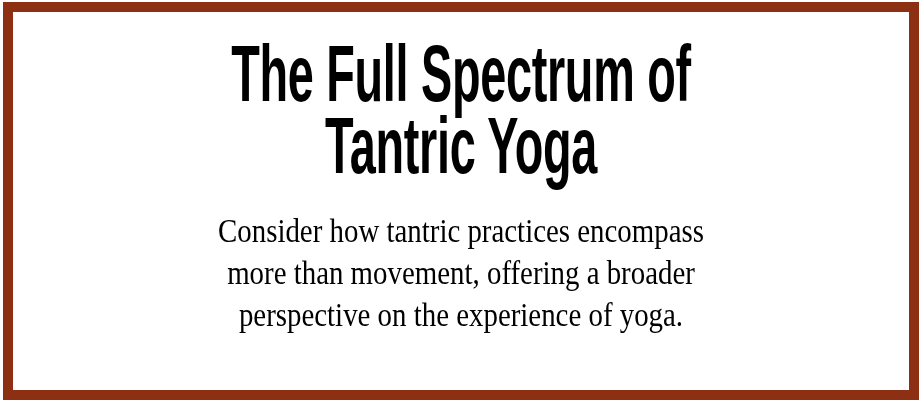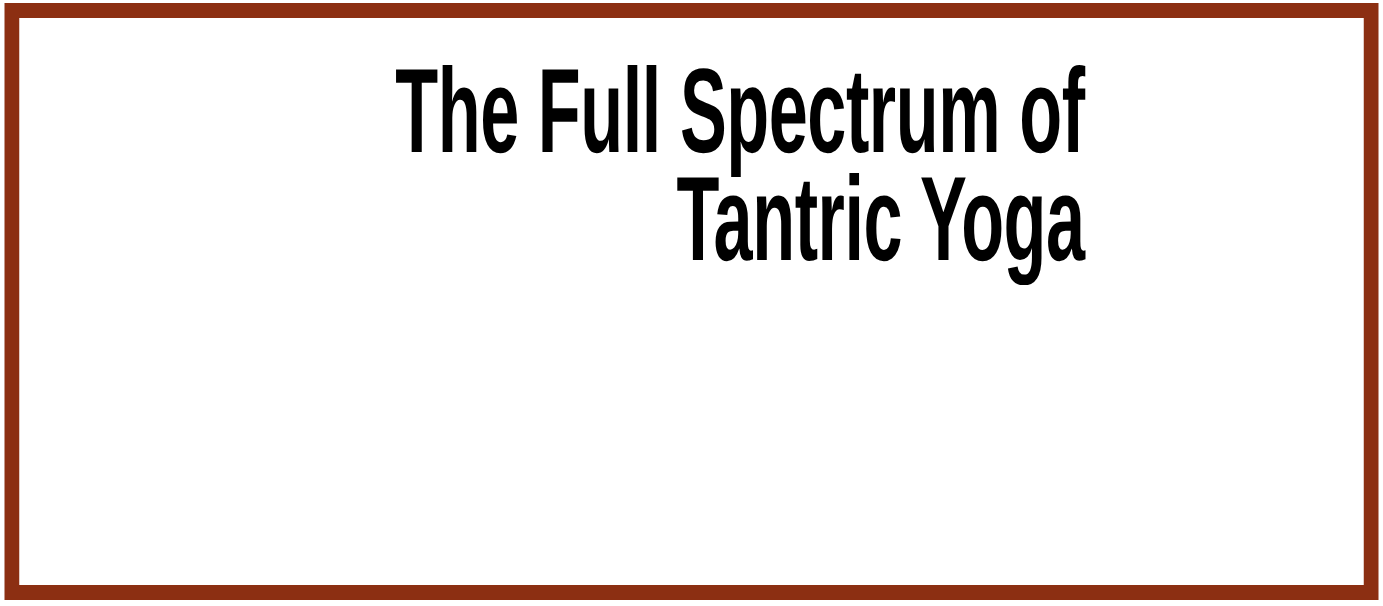--- a/index.html
+++ b/index.html
@@ -34,21 +34,21 @@
     height: 100%;
     background: #ffffff;
   }
 
   
   .title-block {
     position: absolute;
     left: 0;
     right: 0;
     top: 26px;
-    text-align: right;
+    text-align: center;
   }
 
   .title-line {
     display: block;
     color: #000000;
     font-family: "Liberation Sans", sans-serif;
     font-weight: bold;
     font-size: 80px;
     line-height: 72px;
     letter-spacing: -0.5px;
@@ -84,15 +84,20 @@
 <body>
 
 <div class="card">
   <div class="card-inner">
 
     <div class="title-block">
       <span class="title-line">The Full Spectrum of</span>
       <span class="title-line">Tantric Yoga</span>
     </div>
 
+    <div class="body-block">
+      <span class="body-line">Consider how tantric practices encompass</span>
+      <span class="body-line">more than movement, offering a broader</span>
+      <span class="body-line">perspective on the experience of yoga.</span>
+    </div>
 
   </div>
 </div>
 
 </body></html>

